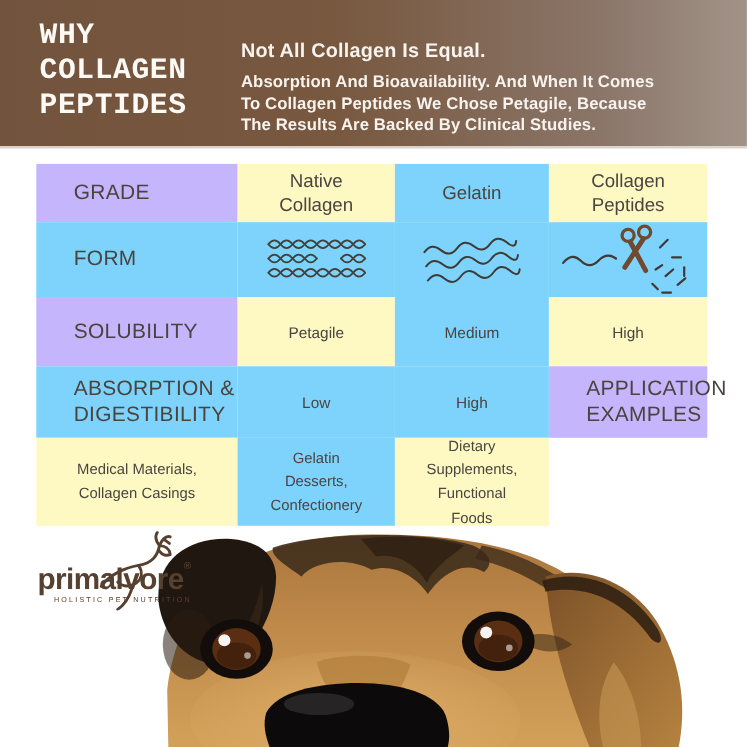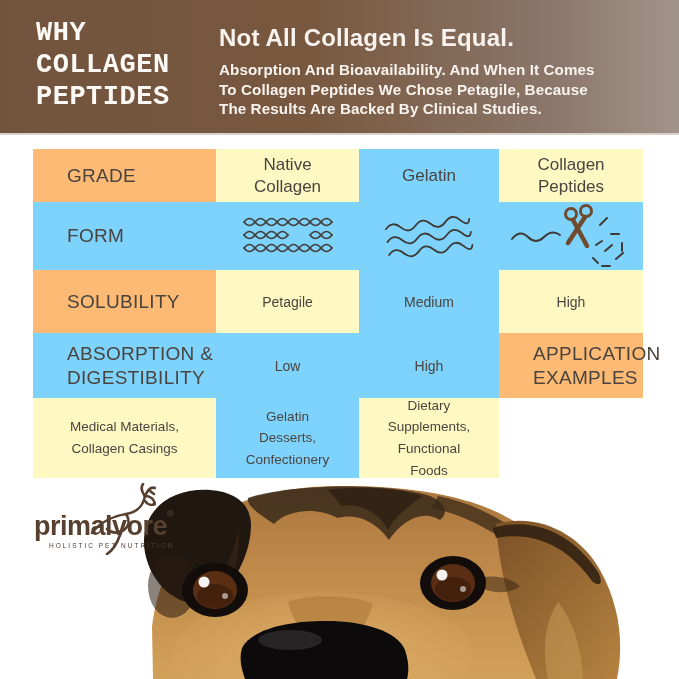--- a/index.html
+++ b/index.html
@@ -12,34 +12,34 @@
     position:absolute;left:0;top:0;width:679px;height:133px;
     background:linear-gradient(90deg,#72533d 0%,#78583f 45%,#8a7568 80%,#a29388 100%);
     border-bottom:2px solid #d8d2cb;
   }
   .banner-title{
     position:absolute;left:36px;top:17px;
     font-family:Liberation Mono, monospace;font-weight:bold;
     font-size:27px;line-height:32px;letter-spacing:.5px;color:#fdfaf6;
   }
   .banner-right{position:absolute;left:219px;top:20px;color:#f8f3ee}
-  .headline{font-size:24px;font-weight:bold;letter-spacing:.2px;margin:4px 0 8px 0}
+  .headline{font-size:18px;font-weight:bold;letter-spacing:.2px;margin:16px 0 8px 0}
   .bodyline{font-size:15.2px;font-weight:bold;line-height:19.5px;letter-spacing:.1px}
   
   .table{
     position:absolute;left:33px;top:149px;width:610px;
     display:grid;grid-template-columns:183px 143px 140px 144px;
     grid-template-rows:53px 68px 63px 65px 80px;
   }
   .cell{display:flex;align-items:center;justify-content:center;text-align:center;color:#4b4440}
   .lab{justify-content:flex-start;text-align:left;padding-left:34px;font-size:19px;letter-spacing:.3px;line-height:1.22;color:#4a433e}
   .hdr{font-size:17px;line-height:1.28;padding:0 24px}
   .val{font-size:14px}
   .app{font-size:13.5px;line-height:1.6;padding:0 20px}
-  .bgL{background:#fdba74}   
+  .bgL{background:#c4b5fd}   
   .bgD{background:#fef9c3}   
   .bgM{background:#7dd3fc}   
   .bgW{background:#7dd3fc}
   .icon-cell svg{display:block}
   
   .logo{position:absolute;left:30px;top:485px;width:180px;height:78px;z-index:3}
   .brand{
     position:absolute;left:4px;top:24px;font-size:27px;font-weight:bold;
     letter-spacing:-.5px;color:#57402f;
   }

